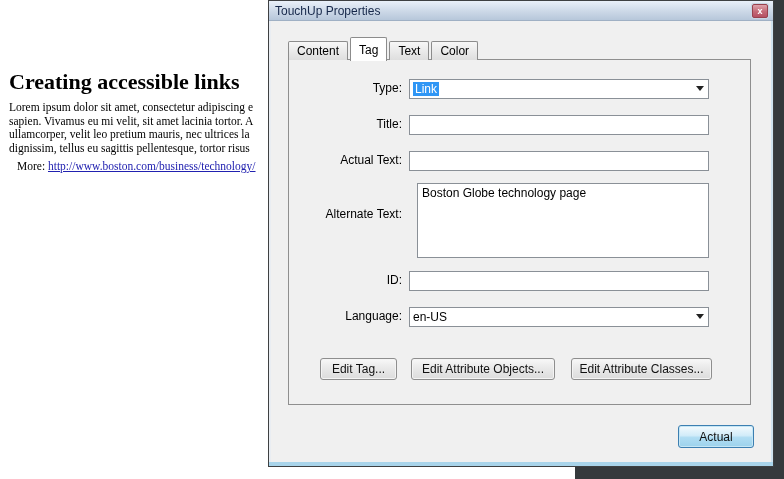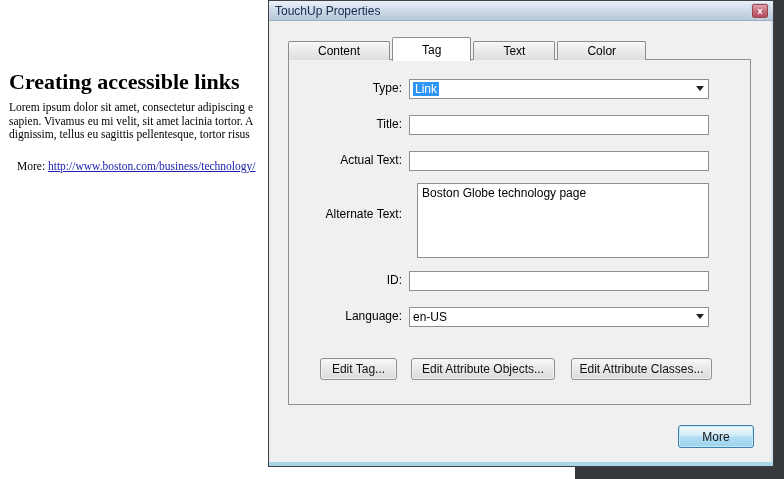--- a/index.html
+++ b/index.html
@@ -33,21 +33,21 @@
   .close-badge {
     position:absolute; top:3px; right:5px; width:16px; height:14px;
     border:1px solid #99414d; border-radius:2px;
     background:linear-gradient(#dfa3ac, #c46976 55%, #b55063);
     color:#fff; font-size:9px; font-weight:bold; text-align:center; line-height:12px;
     box-shadow:0 0 0 1px #c9d5e2; cursor:default;
   }
   
   .tabs { position:absolute; left:19px; top:36px; height:24px; display:flex; gap:2px; z-index:2; }
   .tab {
-    height:19px; margin-top:4px; padding:0 29px; line-height:18px;
+    height:19px; margin-top:4px; padding:0 8px; line-height:18px;
     background:linear-gradient(#f7f7f7, #dedede);
     border:1px solid #8c8c8c; border-bottom:none; border-radius:2px 2px 0 0;
     font-size:12px; cursor:default;
   }
   .tab.active {
     height:24px; margin-top:0; line-height:24px; background:#ffffff; z-index:3; position:relative;
   }
   .panel {
     position:absolute; left:19px; top:58px; width:463px; height:346px;
     border:1px solid #8f8f8f; background:#f0f0f0; z-index:1;
@@ -89,20 +89,21 @@
 </head>
 <body>
 
 <div class="workspace-dark"></div>
 
 <div class="document">
   <h1 class="doc-heading">Creating accessible links</h1>
   <div class="doc-para">
     <div class="doc-line">Lorem ipsum dolor sit amet, consectetur adipiscing e</div>
     <div class="doc-line">sapien. Vivamus eu mi velit, sit amet lacinia tortor. A</div>
+    <div class="doc-line">ullamcorper, velit leo pretium mauris, nec ultrices la</div>
     <div class="doc-line">dignissim, tellus eu sagittis pellentesque, tortor risus</div>
   </div>
   <div class="doc-more">
     <span>More:</span>
     <a class="doc-link" href="#">http://www.boston.com/business/technology/</a>
   </div>
 </div>
 
 <div class="dialog">
 
@@ -155,15 +156,15 @@
         <span class="combo-arrow"></span>
       </div>
     </div>
 
     <button class="dlg-btn" style="left:31px; top:298px; width:77px;">Edit Tag...</button>
     <button class="dlg-btn" style="left:122px; top:298px; width:144px;">Edit Attribute Objects...</button>
     <button class="dlg-btn" style="left:282px; top:298px; width:141px;">Edit Attribute Classes...</button>
 
   </div>
 
-  <button class="close-btn">More</button>
+  <button class="close-btn">Actual</button>
 
 </div>
 
 </body></html>

